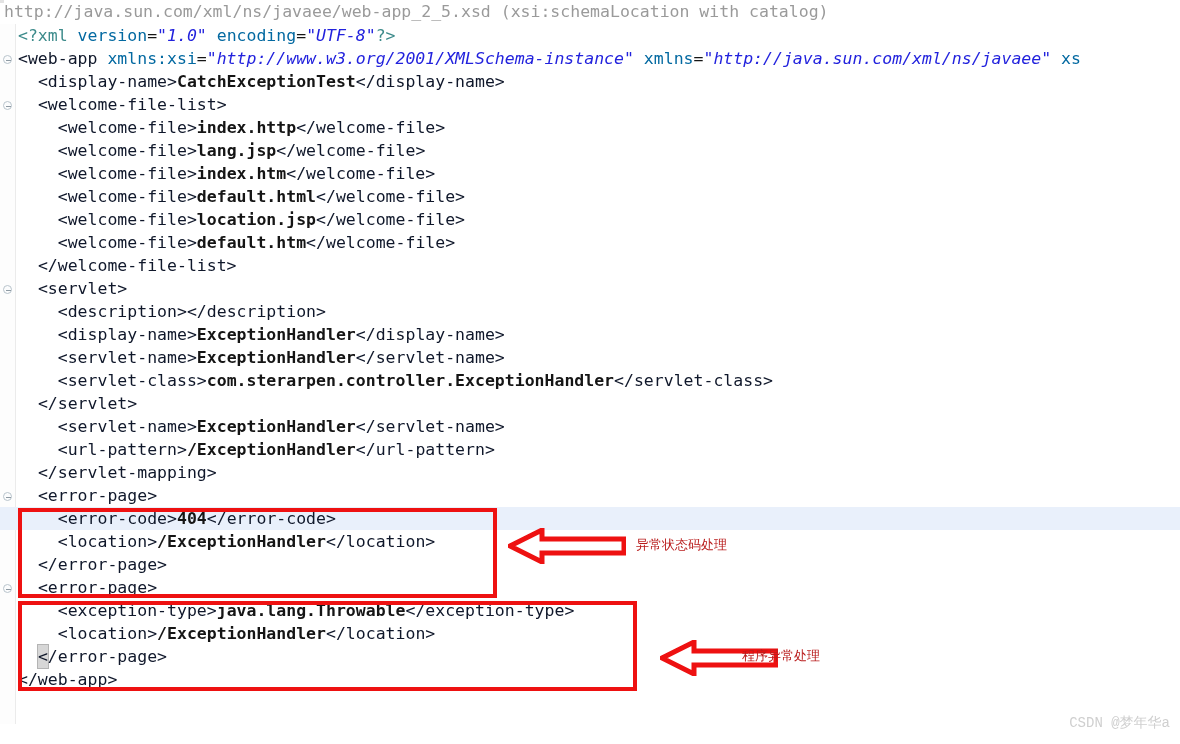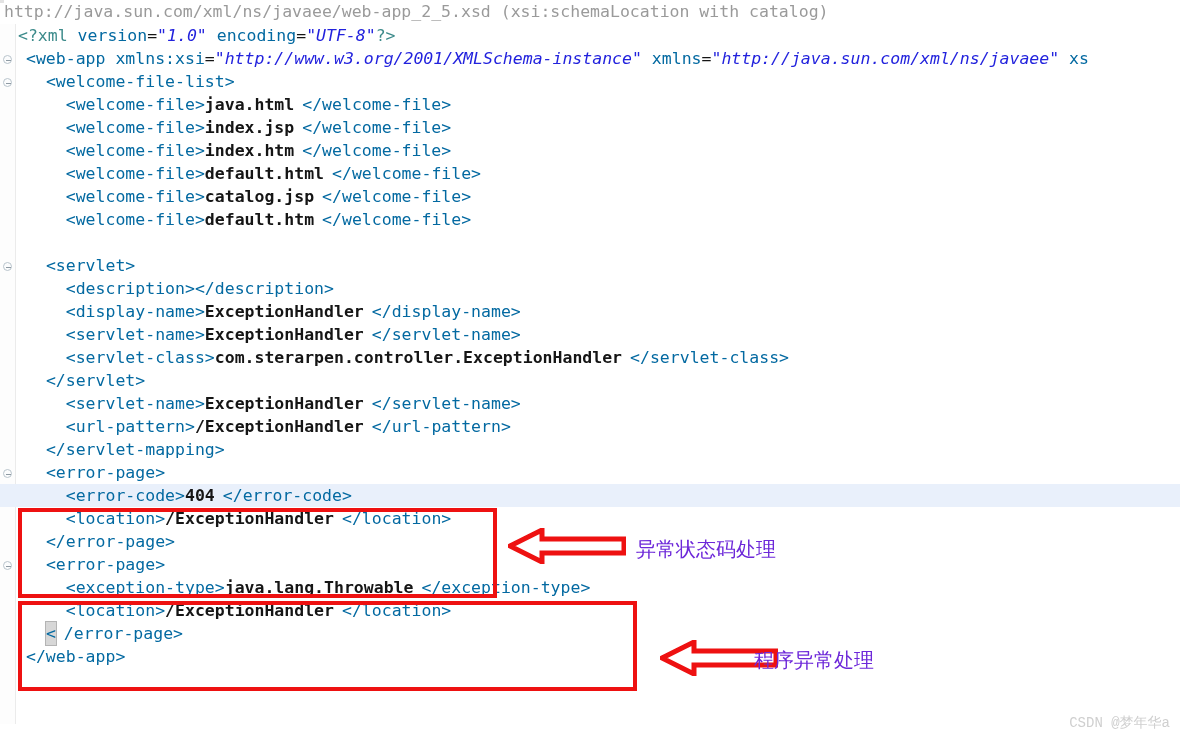--- a/index.html
+++ b/index.html
@@ -71,21 +71,21 @@
   }
   .fold::after {
     content: "";
     position: absolute;
     left: 2px; top: 4px;
     width: 5px; height: 1px;
     background: #8e9aa3;
   }
 
   
-  .tag   { color: #0369a1; margin-left: 8px; }
+  .tag   { color: #0f172a; }
   .txt   { color: #151515; font-weight: bold; }
   .attr  { color: #0369a1; }
   .str   { color: #2222dd; font-style: italic; }
   .pi    { color: #3d8b8b; text-align: right; }
   .eq    { color: #151515; }
 
   
   .brace-box {
     display: inline-block;
     background: #d7d7d7;
@@ -99,23 +99,23 @@
     pointer-events: none;
     background: transparent;
   }
 
   
   .arrow { position: absolute; }
 
   
   .note {
     position: absolute;
-    color: #6d28d9;
+    color: #b91c1c;
     font-family: "DejaVu Sans", "Liberation Sans", sans-serif;
-    font-size: 20px;
+    font-size: 13px;
     white-space: nowrap;
   }
 
   
   .watermark {
     position: absolute;
     right: 10px; bottom: 12px;
     color: #cfcfcf;
     font-family: Liberation Mono, monospace;
     font-size: 14px;
@@ -130,28 +130,29 @@
   <div class="tooltip-tab" style="left:0; width:150px;"></div>
   <div class="tooltip-tab" style="left:198px; width:54px;"></div>
 
   <div class="tooltip-line">http://java.sun.com/xml/ns/javaee/web-app_2_5.xsd (xsi:schemaLocation with catalog)</div>
 
   <div class="editor">
     <div class="gutter"></div>
     <div class="code" id="code-lines">
         <div class="line"><span></span><span class="pi">&lt;?xml </span><span class="attr">version</span><span class="eq">=</span><span class="str">"1.0"</span><span class="eq"> </span><span class="attr">encoding</span><span class="eq">=</span><span class="str">"UTF-8"</span><span class="pi">?&gt;</span></div>
         <div class="line"><span class="fold"></span><span></span><span class="tag">&lt;web-app </span><span class="attr">xmlns:xsi</span><span class="eq">=</span><span class="str">"http://www.w3.org/2001/XMLSchema-instance"</span><span class="eq"> </span><span class="attr">xmlns</span><span class="eq">=</span><span class="str">"http://java.sun.com/xml/ns/javaee"</span><span class="eq"> </span><span class="attr">xs</span></div>
+        <div class="line"><span>  </span><span class="tag">&lt;display-name&gt;</span><span class="txt">CatchExceptionTest</span><span class="tag">&lt;/display-name&gt;</span></div>
         <div class="line"><span class="fold"></span><span>  </span><span class="tag">&lt;welcome-file-list&gt;</span></div>
-        <div class="line"><span>    </span><span class="tag">&lt;welcome-file&gt;</span><span class="txt">java.html</span><span class="tag">&lt;/welcome-file&gt;</span></div>
-        <div class="line"><span>    </span><span class="tag">&lt;welcome-file&gt;</span><span class="txt">index.jsp</span><span class="tag">&lt;/welcome-file&gt;</span></div>
+        <div class="line"><span>    </span><span class="tag">&lt;welcome-file&gt;</span><span class="txt">index.http</span><span class="tag">&lt;/welcome-file&gt;</span></div>
+        <div class="line"><span>    </span><span class="tag">&lt;welcome-file&gt;</span><span class="txt">lang.jsp</span><span class="tag">&lt;/welcome-file&gt;</span></div>
         <div class="line"><span>    </span><span class="tag">&lt;welcome-file&gt;</span><span class="txt">index.htm</span><span class="tag">&lt;/welcome-file&gt;</span></div>
         <div class="line"><span>    </span><span class="tag">&lt;welcome-file&gt;</span><span class="txt">default.html</span><span class="tag">&lt;/welcome-file&gt;</span></div>
-        <div class="line"><span>    </span><span class="tag">&lt;welcome-file&gt;</span><span class="txt">catalog.jsp</span><span class="tag">&lt;/welcome-file&gt;</span></div>
+        <div class="line"><span>    </span><span class="tag">&lt;welcome-file&gt;</span><span class="txt">location.jsp</span><span class="tag">&lt;/welcome-file&gt;</span></div>
         <div class="line"><span>    </span><span class="tag">&lt;welcome-file&gt;</span><span class="txt">default.htm</span><span class="tag">&lt;/welcome-file&gt;</span></div>
-        <div class="line"><span>  </span></div>
+        <div class="line"><span>  </span><span class="tag">&lt;/welcome-file-list&gt;</span></div>
         <div class="line"><span class="fold"></span><span>  </span><span class="tag">&lt;servlet&gt;</span></div>
         <div class="line"><span>    </span><span class="tag">&lt;description&gt;&lt;/description&gt;</span></div>
         <div class="line"><span>    </span><span class="tag">&lt;display-name&gt;</span><span class="txt">ExceptionHandler</span><span class="tag">&lt;/display-name&gt;</span></div>
         <div class="line"><span>    </span><span class="tag">&lt;servlet-name&gt;</span><span class="txt">ExceptionHandler</span><span class="tag">&lt;/servlet-name&gt;</span></div>
         <div class="line"><span>    </span><span class="tag">&lt;servlet-class&gt;</span><span class="txt">com.sterarpen.controller.ExceptionHandler</span><span class="tag">&lt;/servlet-class&gt;</span></div>
         <div class="line"><span>  </span><span class="tag">&lt;/servlet&gt;</span></div>
         <div class="line"><span>    </span><span class="tag">&lt;servlet-name&gt;</span><span class="txt">ExceptionHandler</span><span class="tag">&lt;/servlet-name&gt;</span></div>
         <div class="line"><span>    </span><span class="tag">&lt;url-pattern&gt;</span><span class="txt">/ExceptionHandler</span><span class="tag">&lt;/url-pattern&gt;</span></div>
         <div class="line"><span>  </span><span class="tag">&lt;/servlet-mapping&gt;</span></div>
         <div class="line"><span class="fold"></span><span>  </span><span class="tag">&lt;error-page&gt;</span></div>
@@ -175,17 +176,17 @@
     </svg>
   </div>
 
   <div class="arrow" style="left:660px; top:640px; width:118px; height:36px;">
     <svg width="118" height="36" viewBox="0 0 118 36">
       <polygon points="2,18 34,2 34,11 116,11 116,25 34,25 34,34" fill="#ffffff" stroke="#ee1111" stroke-width="5" stroke-linejoin="miter"></polygon>
     </svg>
   </div>
 
   <div class="note" style="left:636px; top:536px;">异常状态码处理</div>
-  <div class="note" style="left:742px; top:647px;margin-left:12px;">程序异常处理</div>
+  <div class="note" style="left:742px; top:647px;">程序异常处理</div>
 
   <div class="watermark">CSDN @梦年华a</div>
 
 </div>
 
 </body></html>

